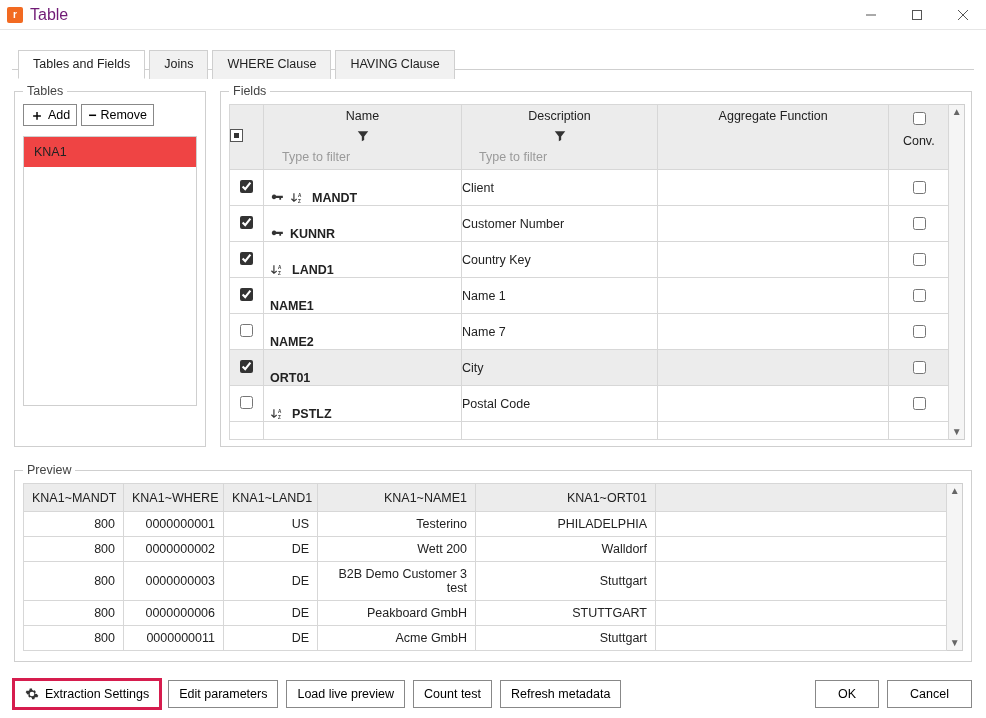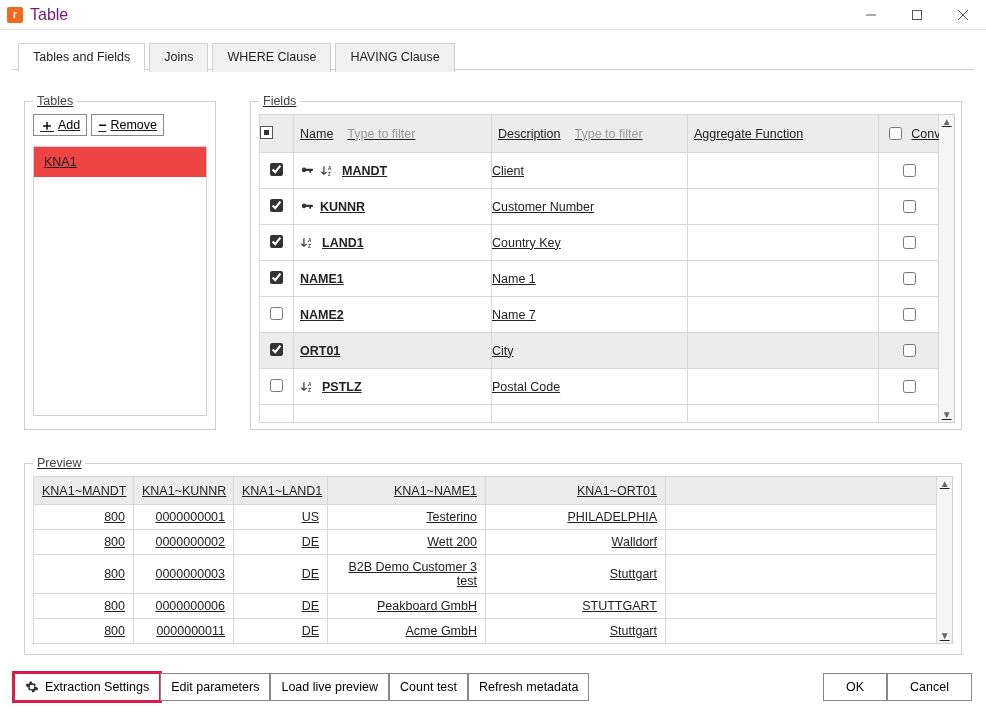--- a/index.html
+++ b/index.html
@@ -11,27 +11,27 @@
   .titlebar .title { flex: 0 0 auto; font-size: 16px; color: #701a75; }
   .titlebar .spacer { flex: 1 1 auto; }
   .titlebar .winbtn { width: 46px; height: 30px; display: flex; align-items: center; justify-content: center; color: #555; cursor: default; }
   .titlebar .winbtn svg { width: 10px; height: 10px; stroke: #555; fill: none; stroke-width: 1; }
 
   
   .client { padding: 10px 12px 12px 12px; }
 
   
   .tabs { display: flex; border-bottom: 1px solid #cfcfcf; gap: 4px; padding-left: 6px; }
-  .tab { padding: 6px 14px 7px 14px; border: 1px solid #cfcfcf; border-bottom: none; background: #f1f1f1; position: relative; top: 3px; cursor: default; }
+  .tab { padding: 6px 14px 7px 14px; border: 1px solid #cfcfcf; border-bottom: none; background: #f1f1f1; position: relative; top: 10px; cursor: default; }
   .tab.active { background: #fff; border-bottom: 1px solid #fff; }
 
   
   .panes { display: flex; gap: 10px; margin-top: 12px; }
 
-  fieldset { border: 1px solid #cfcfcf; margin: 12px; text-decoration: underline; }
+  fieldset { border: 1px solid #cfcfcf; margin: 2px; }
   legend { padding: 0 4px; color: #444; }
 
   
   .tables-panel { width: 192px; padding: 6px 8px 8px 8px; }
   .tables-toolbar { display: flex; gap: 4px; margin-bottom: 10px; }
   .tb-btn { border: 1px solid #888; background: #fff; padding: 3px 6px; display: inline-flex; align-items: center; gap: 4px; font-size: 12.5px; cursor: default; }
   .tb-btn .glyph { font-weight: bold; font-size: 14px; line-height: 1; }
   .tables-list { border: 1px solid #cfcfcf; height: 270px; }
   .tables-list .item { padding: 8px 10px; background: #ef4444; }
 
@@ -40,28 +40,28 @@
   .fields-wrap { display: flex; }
   .fields-table { border: 1px solid #cfcfcf; border-collapse: collapse; width: 100%; table-layout: fixed; }
   .fields-table th, .fields-table td { border: 1px solid #d7d7d7; padding: 0; height: 36px; vertical-align: middle; }
   .fields-table th { background: #ececec; font-weight: normal; text-align: left; height: 38px; }
   .fields-table col.c-chk  { width: 34px; }
   .fields-table col.c-name { width: 198px; }
   .fields-table col.c-desc { width: 196px; }
   .fields-table col.c-aggr { }
   .fields-table col.c-conv { width: 60px; }
 
-  .hdr-cell { padding: 4px 6px; display: flex; align-items: center; gap: 6px; height: 100%; }
+  .hdr-cell { padding: 4px 6px; display: flex; align-items: center; gap: 6px; height: 100%; flex-direction: column; }
   .filter-input { flex: 1; border: none; background: transparent; font-size: 12.5px; color: #555; outline: none; }
   .filter-input::placeholder { color: #9a9a9a; }
 
   .chk-cell { text-align: center; }
   .chk-cell input { margin: 0; }
 
-  .name-cell { display: flex; align-items: center; gap: 6px; padding: 0 6px; height: 100%; }
+  .name-cell { display: flex; align-items: flex-end; gap: 6px; padding: 0 6px; height: 100%; }
   .name-cell .label { font-weight: 700; }
   .desc-cell, .aggr-cell { padding: 0 8px; }
   .conv-cell { text-align: center; }
 
   .fields-table tbody tr { background: #fff; }
   .fields-table tbody tr.shade { background: #ececec; }
   .fields-table tbody tr.extra td { height: 18px; border-top: 1px solid #d7d7d7; }
 
   
   .ico { width: 14px; height: 14px; }
@@ -80,21 +80,21 @@
   .preview-table th, .preview-table td { border: 1px solid #d7d7d7; padding: 5px 8px; text-align: right; font-weight: normal; }
   .preview-table th { background: #ececec; height: 28px; }
   .preview-table col.pc0 { width: 100px; }
   .preview-table col.pc1 { width: 100px; }
   .preview-table col.pc2 { width: 94px; }
   .preview-table col.pc3 { width: 158px; }
   .preview-table col.pc4 { width: 180px; }
   .preview-table col.pc5 { }
 
   
-  .footer { display: flex; align-items: center; gap: 0; margin-top: 18px; padding: 0 2px; }
+  .footer { display: flex; align-items: center; gap: 8px; margin-top: 18px; padding: 0 2px; }
   .footer .spacer { flex: 1; }
   .btn { border: 1px solid #888; background: #fff; padding: 6px 10px; font-size: 12.5px; display: inline-flex; align-items: center; gap: 6px; cursor: default; }
   .btn.ok, .btn.cancel { padding: 6px 22px; }
   .btn.highlight { outline: 3px solid #d61d4e; outline-offset: -1px; }
 
   
   .tri-check { width: 13px; height: 13px; border: 1px solid #555; display: inline-block; position: relative; background: #fff; }
   .tri-check::after { content: ""; position: absolute; inset: 3px; background: #333; }
 
   
@@ -327,21 +327,21 @@
           <col class="pc0">
             <col class="pc1">
             <col class="pc2">
             <col class="pc3">
             <col class="pc4">
             <col class="pc5">
         </colgroup>
         <thead>
             <tr id="preview-head">
               <th>KNA1~MANDT</th>
-              <th>KNA1~KUNNR</th>
+              <th>KNA1~WHERE</th>
               <th>KNA1~LAND1</th>
               <th>KNA1~NAME1</th>
               <th>KNA1~ORT01</th>
               <th></th>
             </tr>
           </thead>
         <tbody id="preview-body">
             <tr>
               <td>800</td>
               <td>0000000001</td>

